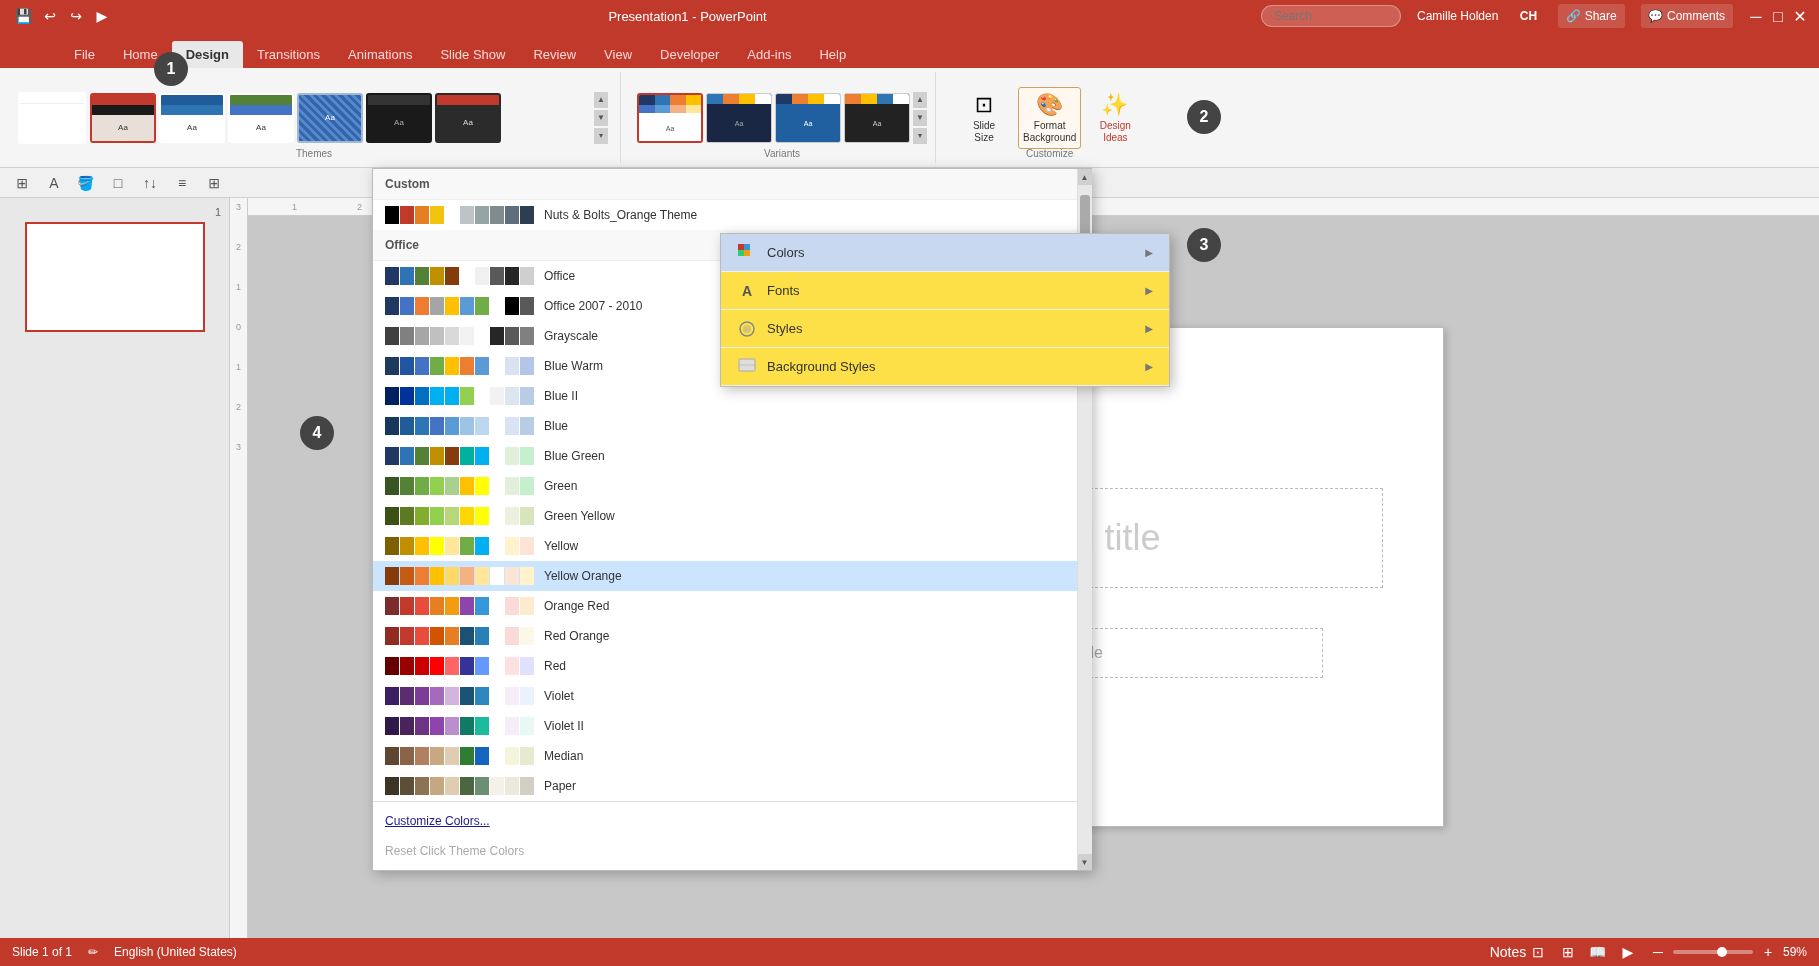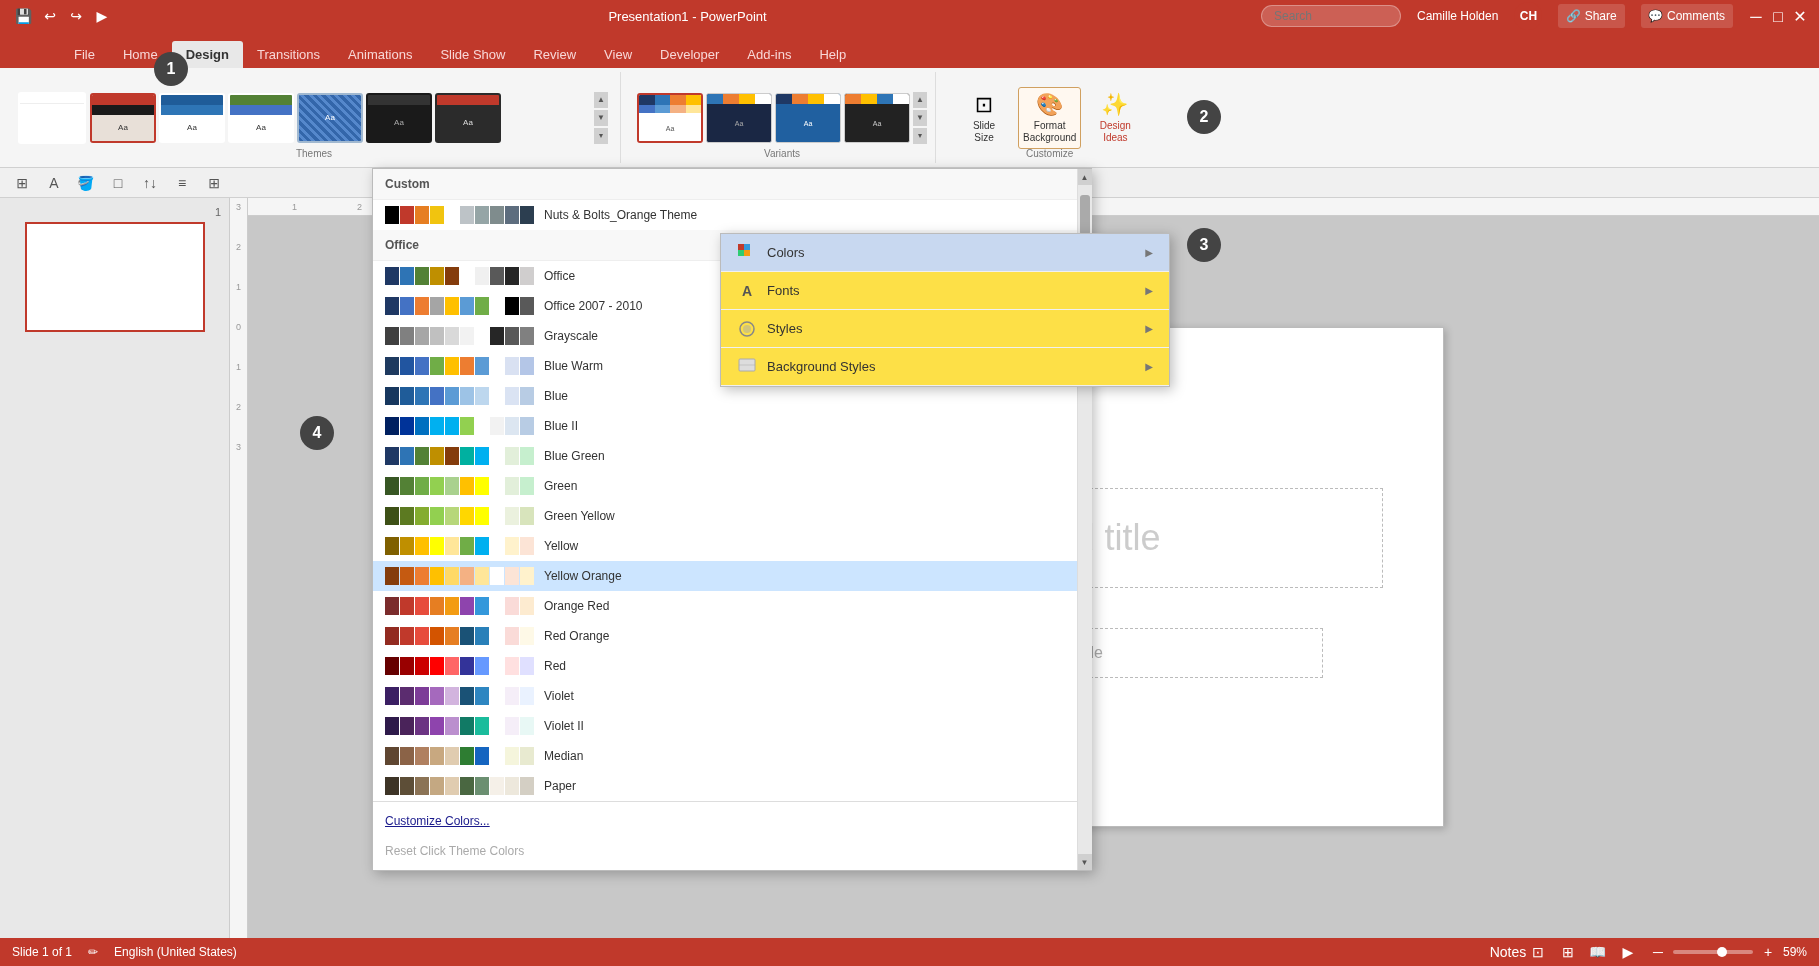--- a/index.html
+++ b/index.html
@@ -680,48 +680,48 @@
               <span class="swatch" style="background:#5b9bd5;"></span>
               <span class="swatch" style="background:#ffffff;"></span>
               <span class="swatch" style="background:#d9e1f2;"></span>
               <span class="swatch" style="background:#b4c6e7;"></span>
           </div>
           <span class="color-theme-name">Blue Warm</span>
         </div>
 
         <div class="color-theme-item">
           <div class="color-swatches">
+            <span class="swatch" style="background:#002060;"></span>
+              <span class="swatch" style="background:#003399;"></span>
+              <span class="swatch" style="background:#0070c0;"></span>
+              <span class="swatch" style="background:#00b0f0;"></span>
+              <span class="swatch" style="background:#00b0f0;"></span>
+              <span class="swatch" style="background:#92d050;"></span>
+              <span class="swatch" style="background:#ffffff;"></span>
+              <span class="swatch" style="background:#f2f2f2;"></span>
+              <span class="swatch" style="background:#dce6f1;"></span>
+              <span class="swatch" style="background:#b8cce4;"></span>
+          </div>
+          <span class="color-theme-name">Blue II</span>
+        </div>
+
+        <div class="color-theme-item">
+          <div class="color-swatches">
             <span class="swatch" style="background:#17375e;"></span>
               <span class="swatch" style="background:#1f5c99;"></span>
               <span class="swatch" style="background:#2e75b6;"></span>
               <span class="swatch" style="background:#4472c4;"></span>
               <span class="swatch" style="background:#5b9bd5;"></span>
               <span class="swatch" style="background:#9dc3e6;"></span>
               <span class="swatch" style="background:#bdd7ee;"></span>
               <span class="swatch" style="background:#ffffff;"></span>
               <span class="swatch" style="background:#dae3f3;"></span>
               <span class="swatch" style="background:#b8cce4;"></span>
           </div>
           <span class="color-theme-name">Blue</span>
-        </div>
-
-        <div class="color-theme-item">
-          <div class="color-swatches">
-            <span class="swatch" style="background:#002060;"></span>
-              <span class="swatch" style="background:#003399;"></span>
-              <span class="swatch" style="background:#0070c0;"></span>
-              <span class="swatch" style="background:#00b0f0;"></span>
-              <span class="swatch" style="background:#00b0f0;"></span>
-              <span class="swatch" style="background:#92d050;"></span>
-              <span class="swatch" style="background:#ffffff;"></span>
-              <span class="swatch" style="background:#f2f2f2;"></span>
-              <span class="swatch" style="background:#dce6f1;"></span>
-              <span class="swatch" style="background:#b8cce4;"></span>
-          </div>
-          <span class="color-theme-name">Blue II</span>
         </div>
 
         <div class="color-theme-item">
           <div class="color-swatches">
             <span class="swatch" style="background:#1f3864;"></span>
               <span class="swatch" style="background:#2e74b5;"></span>
               <span class="swatch" style="background:#538135;"></span>
               <span class="swatch" style="background:#bf8f00;"></span>
               <span class="swatch" style="background:#843c0c;"></span>
               <span class="swatch" style="background:#00b0a0;"></span>

